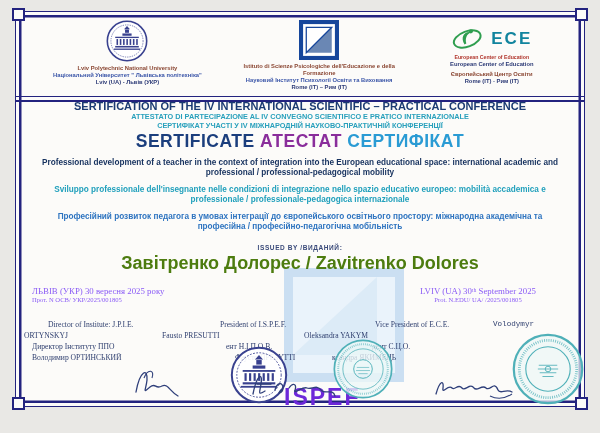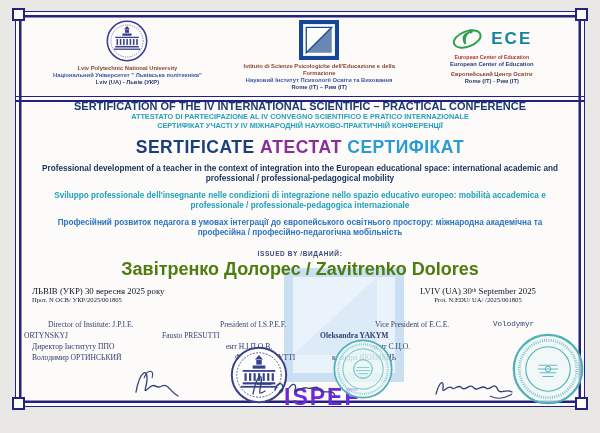--- a/index.html
+++ b/index.html
@@ -21,31 +21,31 @@
   .ece-txt{font-size:17px;font-weight:bold;color:#11849e;letter-spacing:2px;}
   .ece-cap{font-size:5.2px;font-weight:bold;color:#b0342b;line-height:7px;}
 
   .divider{position:absolute;left:0;right:0;top:84px;height:3px;border-top:1px solid #23237f;border-bottom:2.5px solid #23237f;z-index:2;}
 
   
   .content{position:absolute;left:0;right:0;top:90px;text-align:center;z-index:2;}
   .conf{line-height:9.5px;font-weight:bold;}
   .conf .c1{font-size:11px;color:#1b3b72;}
   .conf .c2,.conf .c3{font-size:7.3px;color:#28a0bc;}
-  .bigtitle{margin-top:6px;font-size:17.5px;font-weight:bold;letter-spacing:.5px;}
+  .bigtitle{font-size:17.5px;font-weight:bold;letter-spacing:.5px;}
   .bigtitle .t1{color:#1b3e7d;} .bigtitle .t2{color:#8a2d9b;} .bigtitle .t3{color:#2a9bd4;}
   .para{margin:6px auto 0;width:530px;font-weight:bold;font-size:8.2px;line-height:10.5px;}
   .para.eng{color:#16315e;}
   .para.ita{color:#21a0bc;}
   .para.ukr{color:#2e74c0;}
   .issued{margin-top:11px;font-size:6.5px;font-weight:bold;color:#3a4a7a;letter-spacing:.6px;}
   .name{margin-top:2px;font-size:18px;font-weight:bold;color:#4d7c0f;}
 
   
-  .dates{position:absolute;left:0;right:0;top:274px;height:30px;z-index:2;font-family:"Liberation Serif",serif;color:#0f172a;}
+  .dates{position:absolute;left:0;right:0;top:274px;height:30px;z-index:2;font-family:"Liberation Serif",serif;color:#8b5cf6;}
   .dl{position:absolute;left:16px;top:0;text-align:left;}
   .dr{position:absolute;left:356px;top:0;width:212px;text-align:center;}
   .dline1{font-size:8.8px;} .dline2{font-size:6.6px;}
 
   
   .signers{position:absolute;left:0;right:0;top:308px;height:48px;z-index:1;
            font-family:"Liberation Serif",serif;font-size:7.6px;color:#2e3e6e;}
   .signers span{position:absolute;white-space:nowrap;}
 
   
@@ -161,21 +161,21 @@
     </div>
   </div>
 
   <div class="signers">
     <span style="left:16px;top:0;padding-left:16px;">Director of Institute: J.P.I.E.</span>
     <span style="left:204px;top:0;">President of I.S.P.E.F.</span>
     <span style="left:359px;top:0;">Vice President of E.C.E.</span>
     <span style="left:477px;top:0;font-family:Liberation Mono, monospace;">Volodymyr</span>
     <span style="left:8px;top:11px;">ORTYNSKYJ</span>
     <span style="left:146px;top:11px;">Fausto PRESUTTI</span>
-    <span style="left:304px;top:11px;font-weight:bold;">Oleksandra YAKYM</span>
+    <span style="left:288px;top:11px;">Oleksandra YAKYM</span>
     <span style="left:16px;top:22px;">Директор Інституту ППО</span>
     <span style="left:210px;top:22px;">ент Н.І.П.О.В.</span>
     <span style="left:356px;top:22px;">дент С.Ц.О.</span>
     <span style="left:16px;top:33px;">Володимир ОРТИНСЬКИЙ</span>
     <span style="left:219px;top:33px;">Фаусто ПРЕЗУТТІ</span>
     <span style="left:316px;top:33px;">ксандра ЯКИМЕЦЬ</span>
   </div>
 
   <svg class="seal-bottom" viewBox="0 0 64 64">
     <circle cx="32" cy="32" r="30" fill="rgba(255,255,255,0.9)" stroke="#39418f" stroke-width="2.2"></circle>

